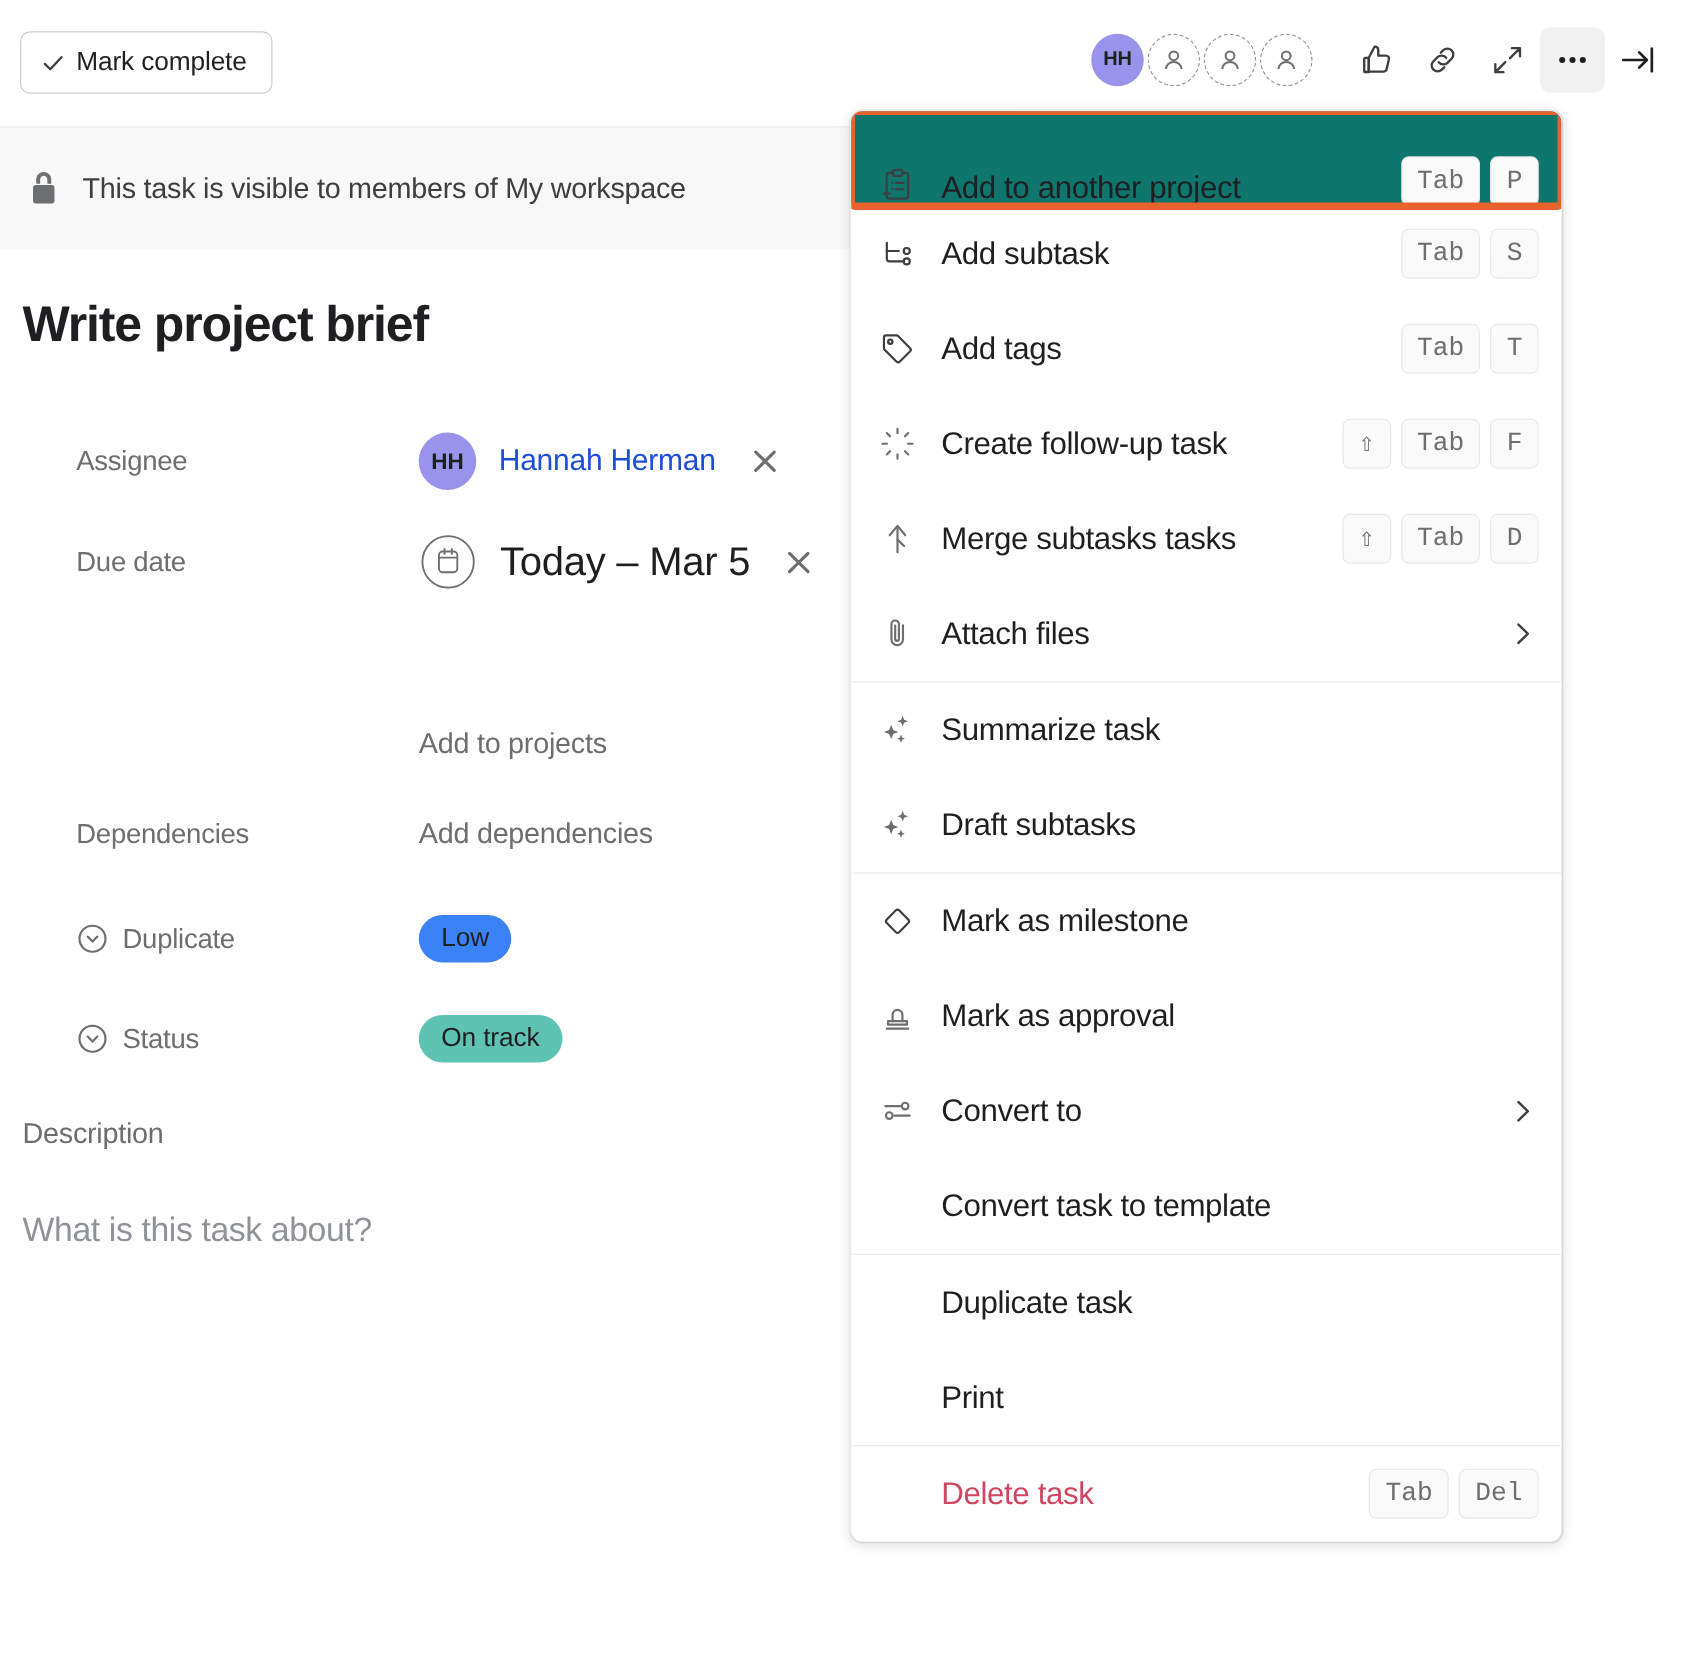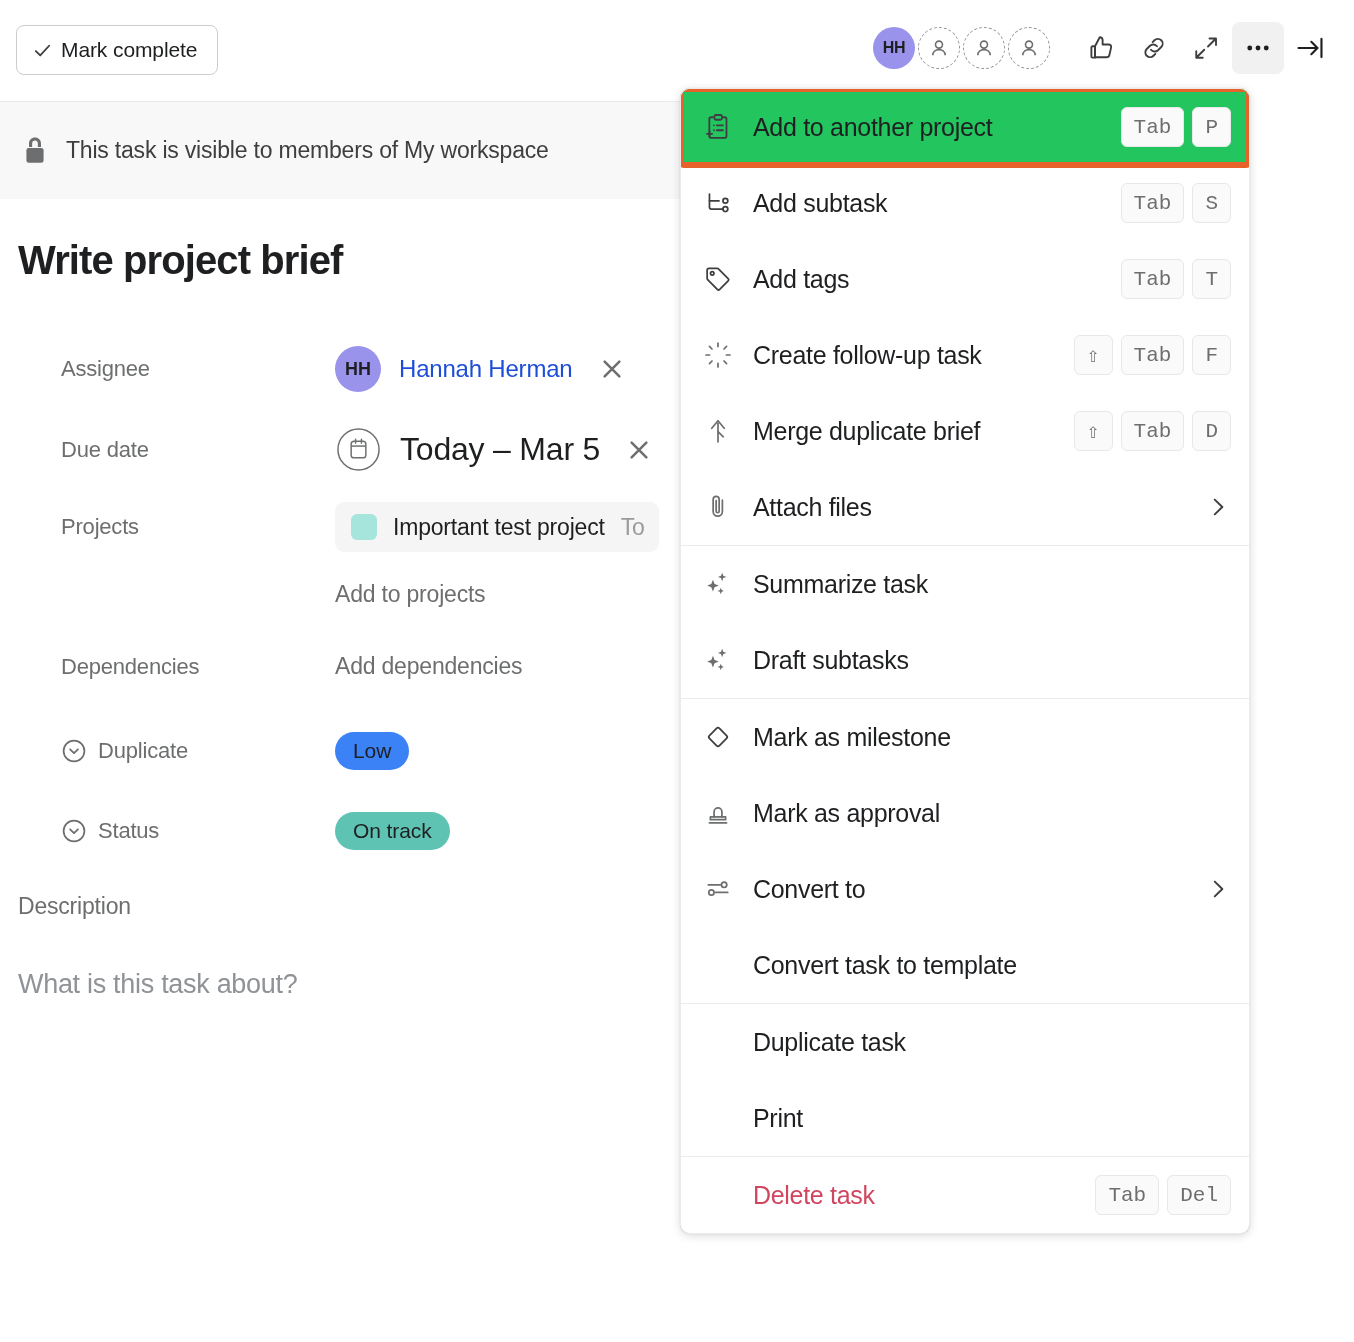--- a/index.html
+++ b/index.html
@@ -139,25 +139,26 @@
   .kbd {
     min-width: 34px; height: 40px; padding: 0 12px;
     border: 1px solid #e8e8e8; border-radius: 6px; background: #fafafa;
     display: flex; align-items: center; justify-content: center;
     font-family: "Liberation Mono", monospace;
     font-size: 21px; color: #6d6e6f;
   }
   .chev-right { width: 26px; height: 26px; }
 
   .menu-item.highlighted {
-    background: #22c55e;
+    background: #0f766e;
     outline: 6px solid #e8622c;
     outline-offset: -3px;
     border-radius: 3px;
     z-index: 3;
+    align-items: flex-end;
   }
 </style>
 </head>
 <body>
 
 <div id="root">
 
   <div class="toolbar">
 
     <div class="mark-complete">
@@ -270,30 +271,20 @@
         </svg>
         <span class="date-text">Today – Mar 5</span>
         <span>
           <svg class="x-btn" viewBox="0 0 24 24" fill="none" stroke="#6d6e6f" stroke-width="2.3" stroke-linecap="round">
             <path d="M5.2 5.2 18.8 18.8M18.8 5.2 5.2 18.8"></path>
           </svg>
         </span>
       </div>
     </div>
 
-    <div class="field-row" style="top:303px;">
-      <div class="field-label">Projects</div>
-      <div class="field-value">
-        <div class="project-chip">
-          <span class="chip-swatch"></span>
-          <span class="chip-name">Important test project</span>
-          <span class="chip-sub">To</span>
-        </div>
-      </div>
-    </div>
 
     <div class="field-row" style="top:382px;">
       <div class="field-label"></div>
       <div class="muted-link">Add to projects</div>
     </div>
 
     <div class="field-row" style="top:454px;">
       <div class="field-label">Dependencies</div>
       <div class="muted-link">Add dependencies</div>
     </div>
@@ -399,21 +390,21 @@
       </div>
 
       <div class="menu-item">
         <span class="mi-icon">
           <svg width="30" height="30" viewBox="0 0 26 26" fill="none" stroke="#6d6e6f" stroke-width="1.5" stroke-linecap="round" stroke-linejoin="round">
             <path d="M13 22.4V6.2"></path>
             <path d="M7.6 10.6 13 4.1l5.4 6.5"></path>
             <path d="M13 13.6 17.6 18"></path>
           </svg>
         </span>
-        <span class="mi-label">Merge duplicate brief</span>
+        <span class="mi-label">Merge subtasks tasks</span>
         <span class="mi-spacer"></span>
         <span class="kbd-group">
           <span class="kbd">⇧</span>
           <span class="kbd">Tab</span>
           <span class="kbd">D</span>
         </span>
       </div>
 
       <div class="menu-item">
         <span class="mi-icon">

